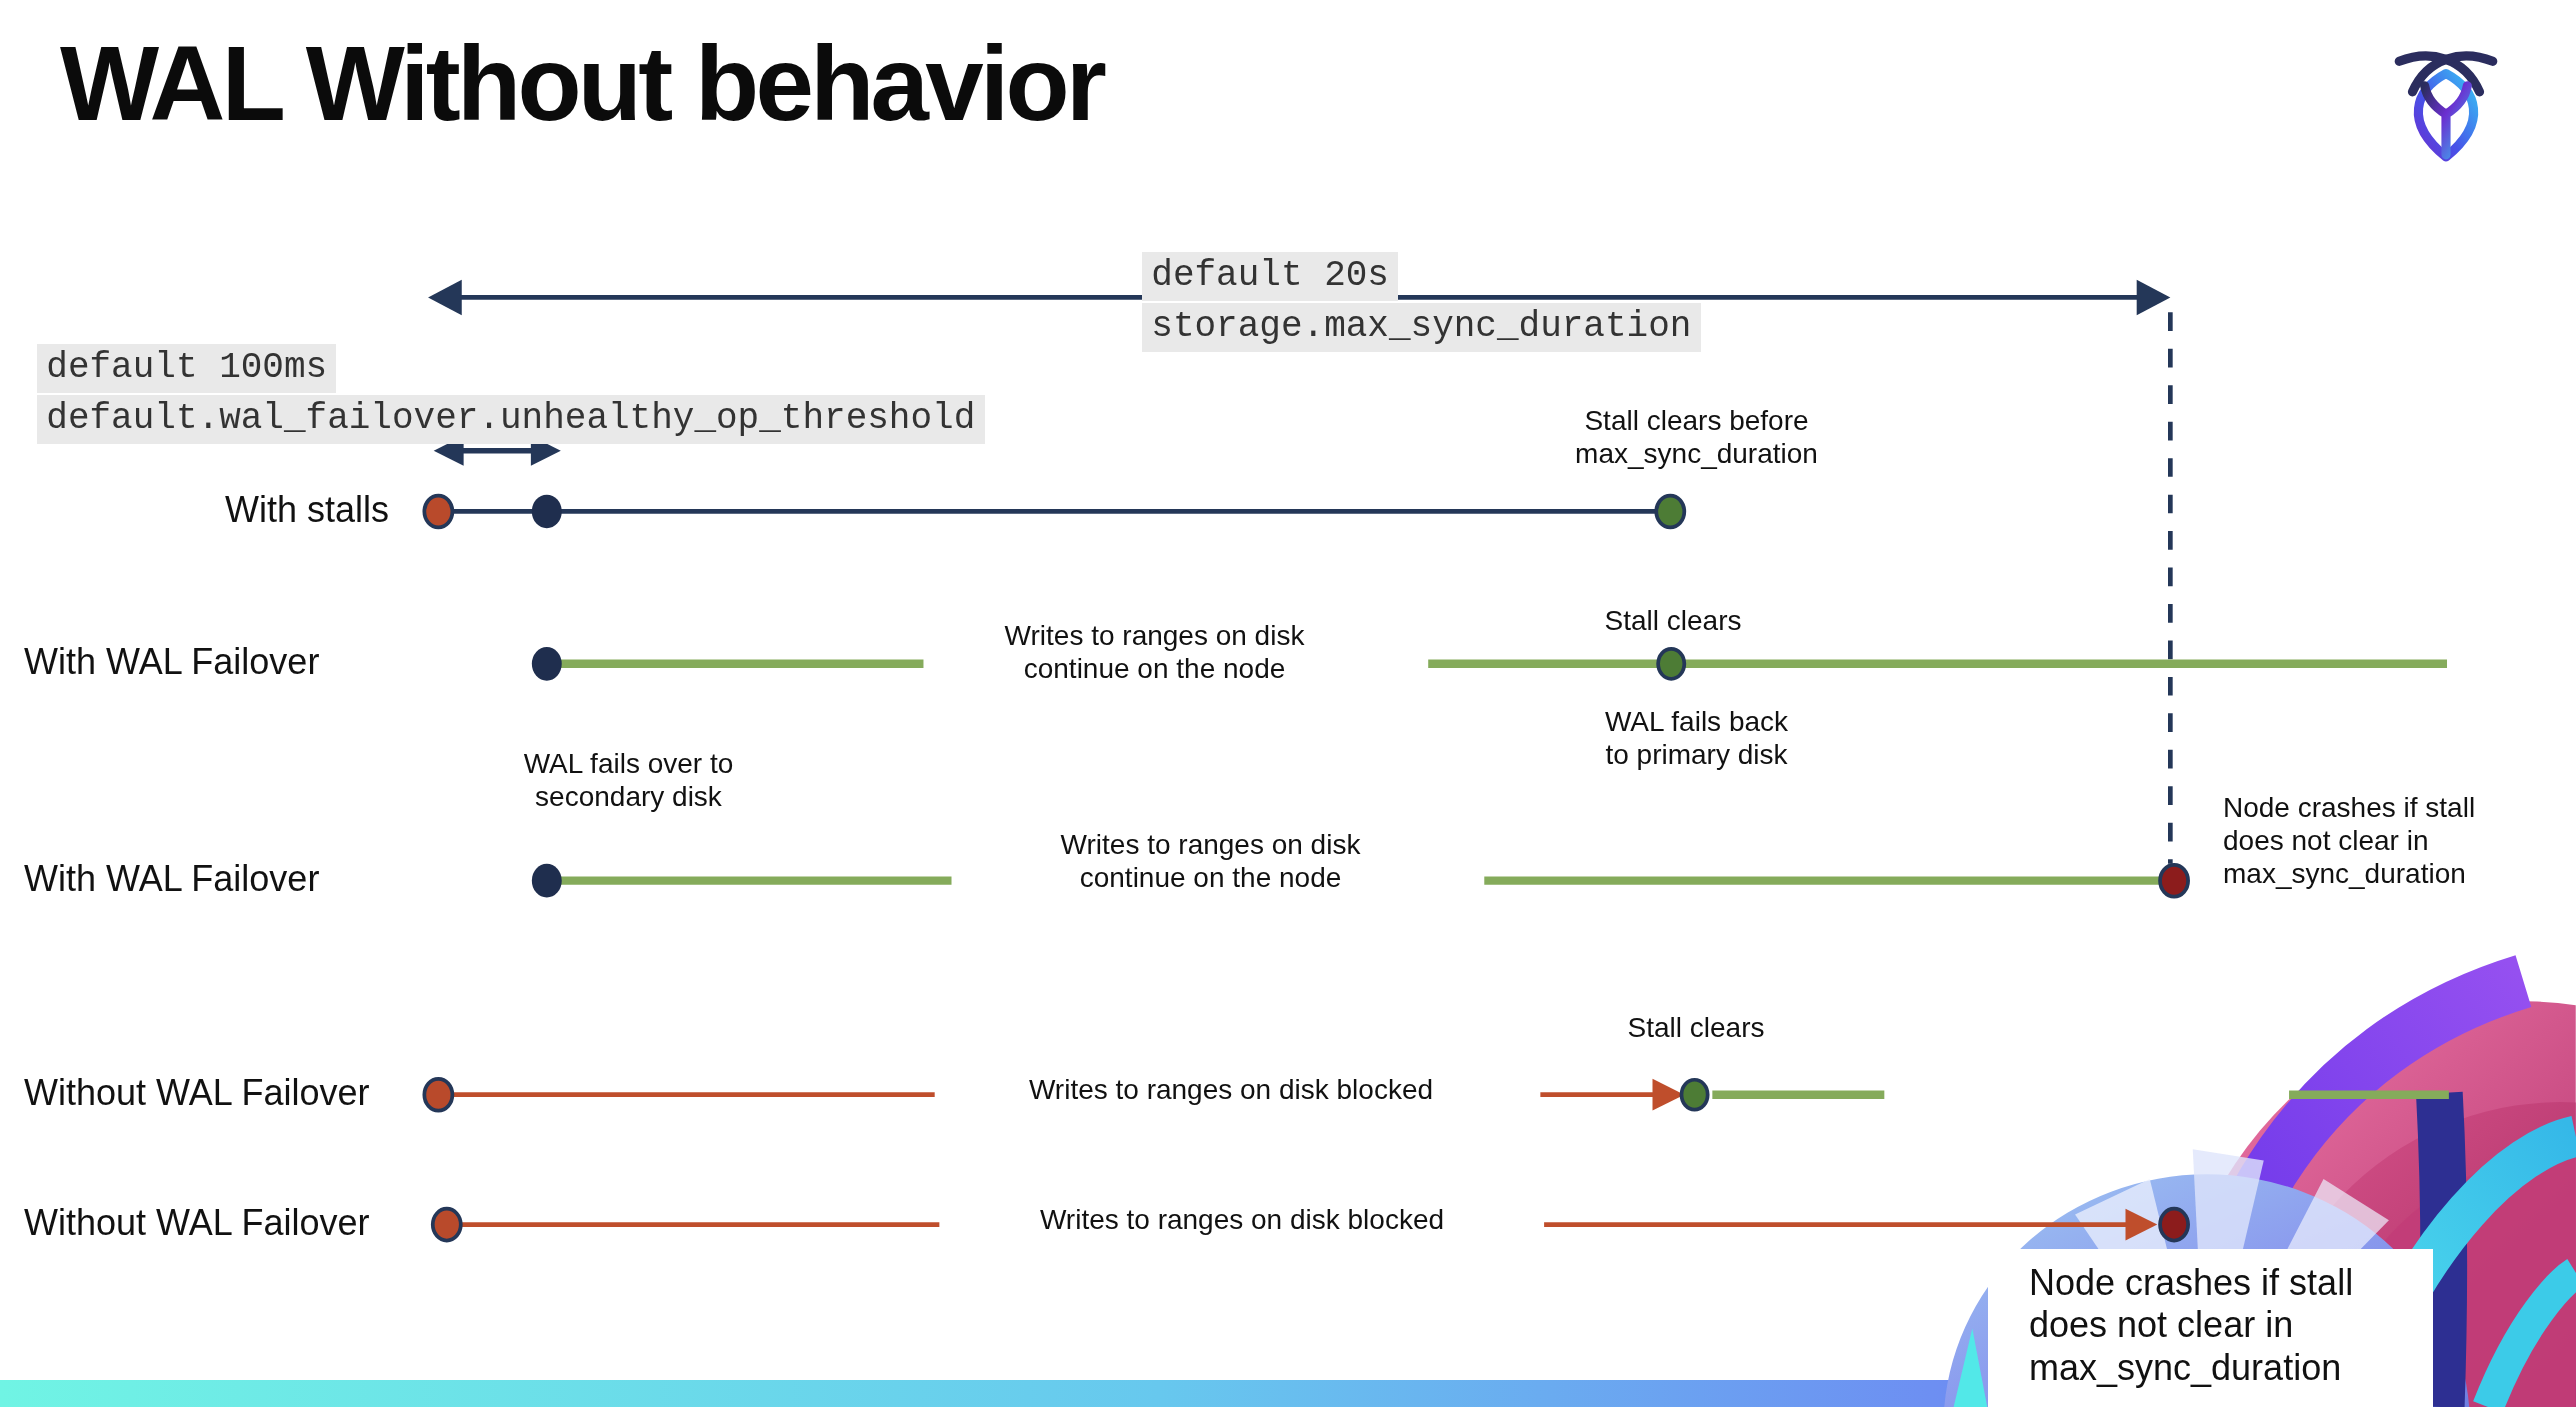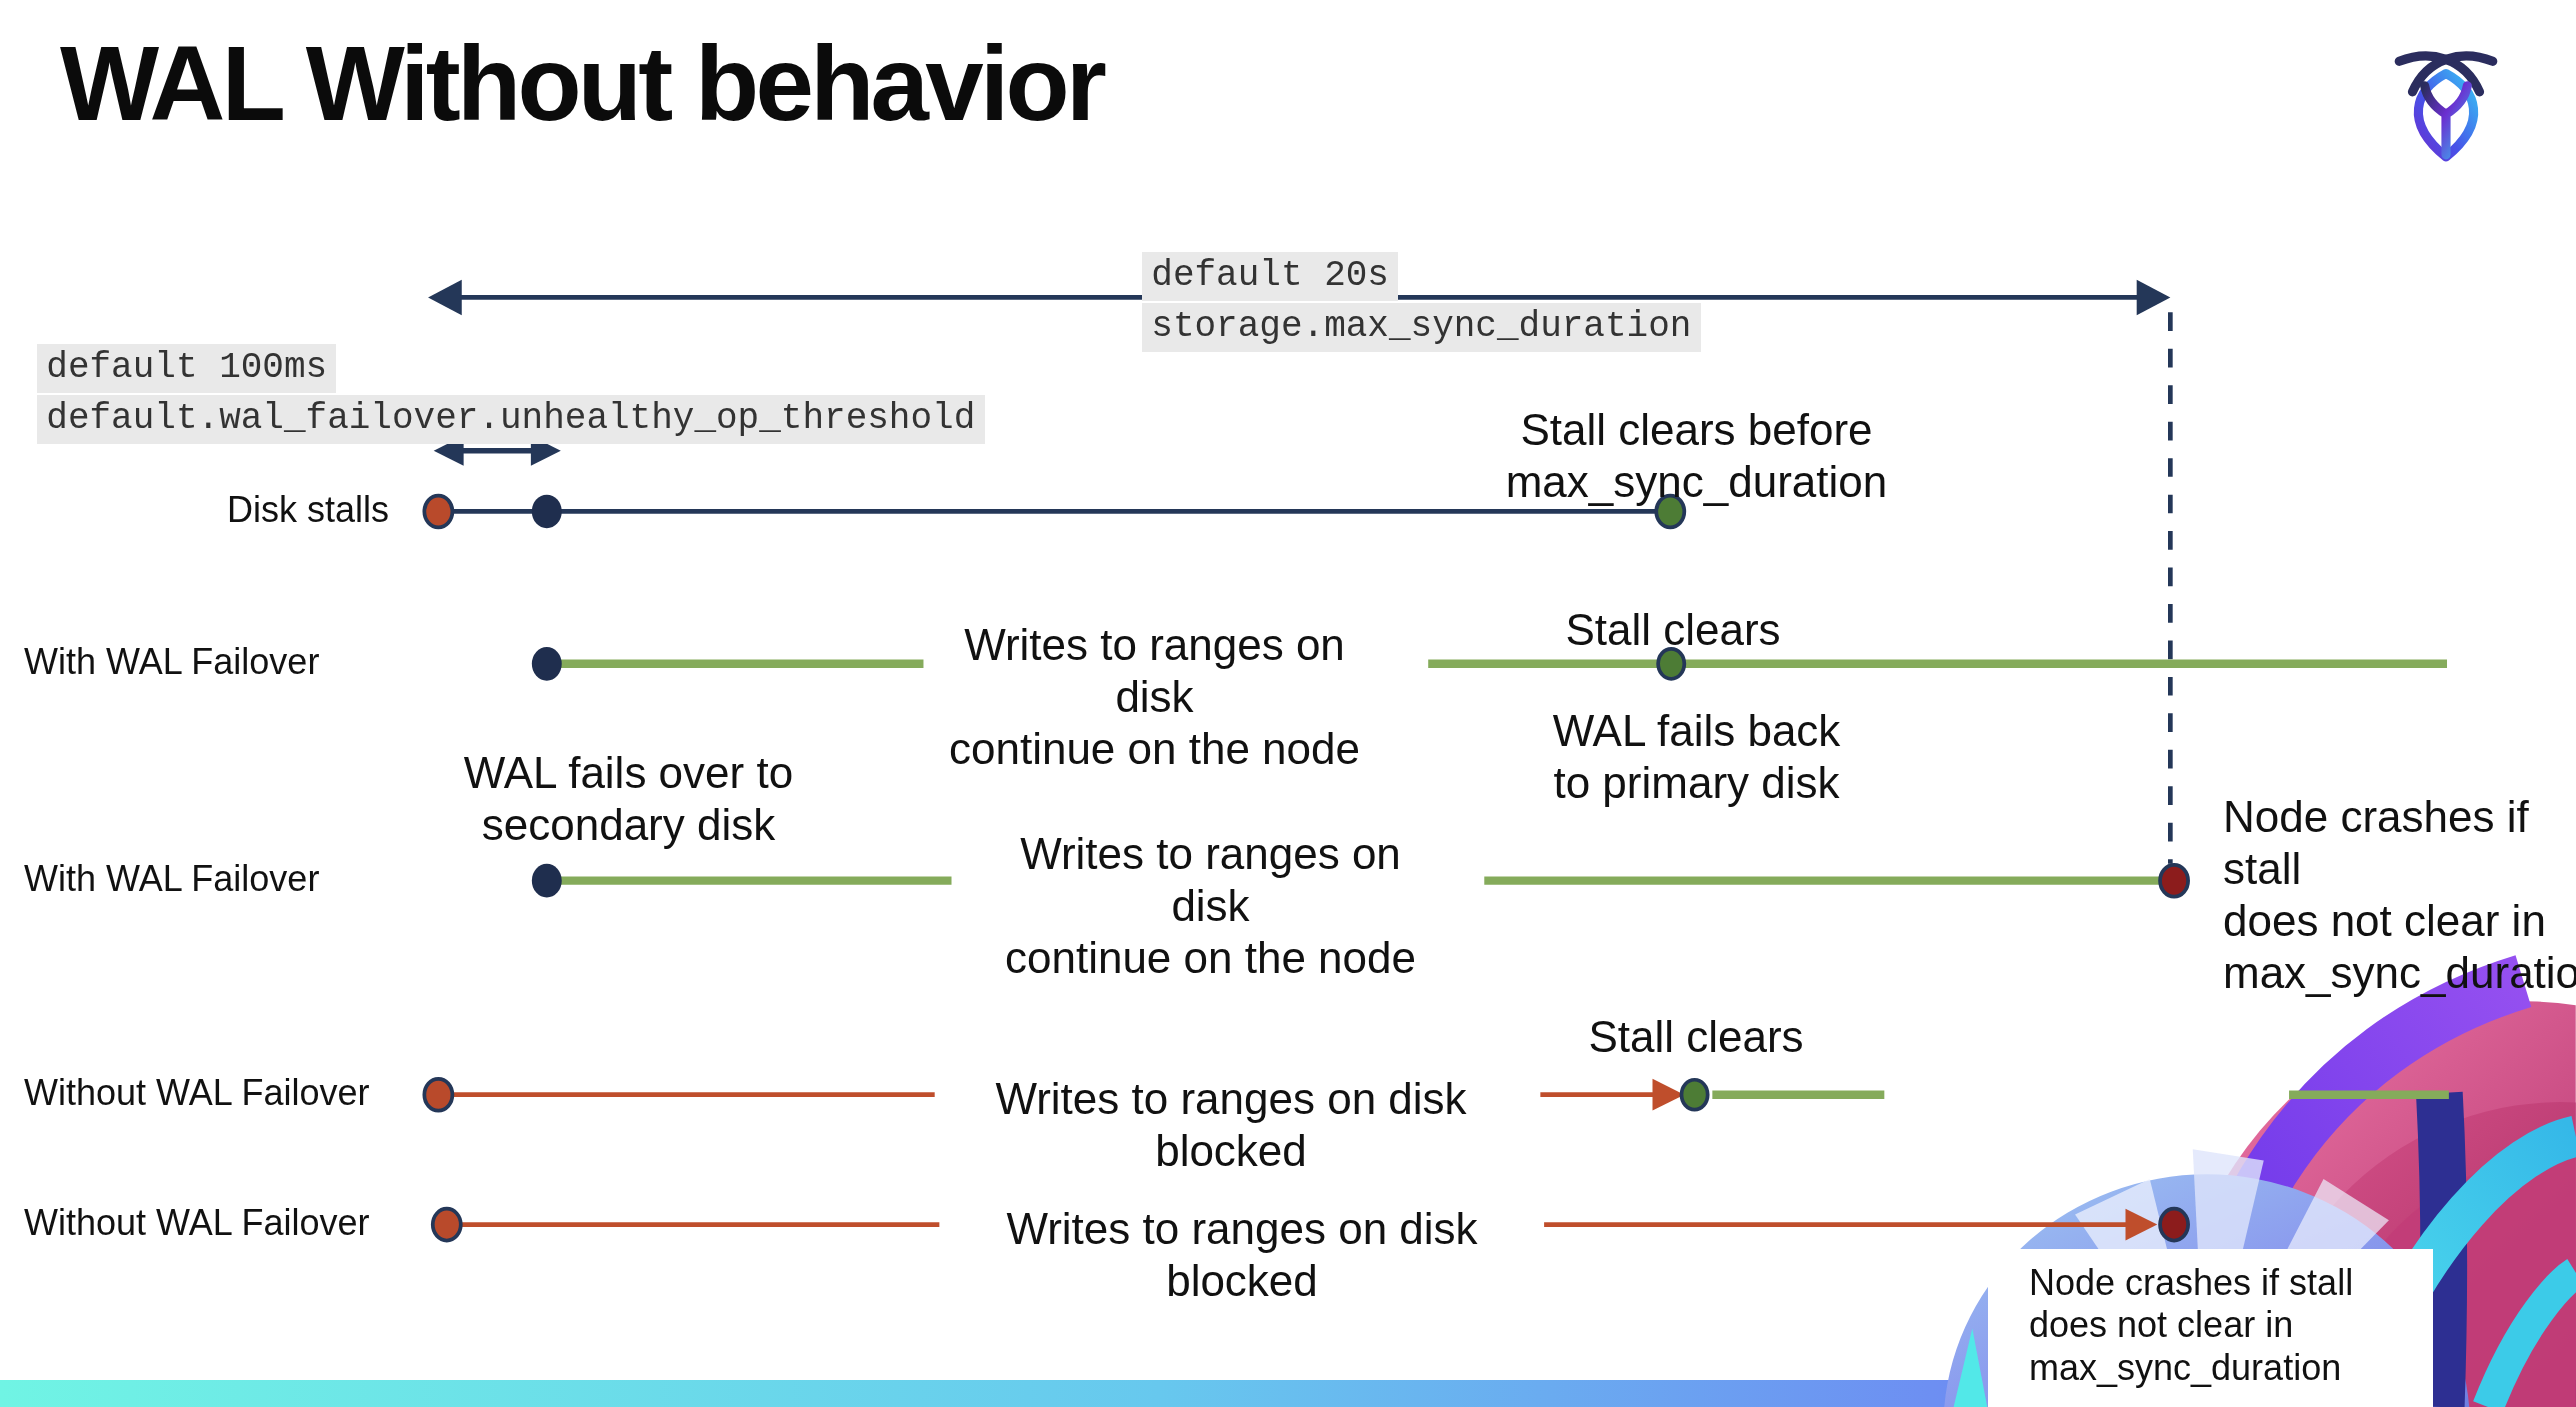--- a/index.html
+++ b/index.html
@@ -9,21 +9,21 @@
   .page-title{
     position:absolute;left:60px;top:24px;
     font-size:105px;font-weight:bold;letter-spacing:-3.7px;color:#0b0b0b;
     font-family:"Liberation Sans",sans-serif;
   }
 
   .code-label{position:absolute;z-index:5;font-family:"Liberation Mono","DejaVu Sans Mono",monospace;
     font-size:36px;color:#333;line-height:1;}
   .code-label span{display:table;background:#e9e9e9;padding:5.6px 9.3px 7.5px 9.3px;margin-bottom:1.9px;white-space:pre;}
 
-  .txt{position:absolute;z-index:5;font-size:44px;color:#111;line-height:1.18;white-space:pre-line;}
+  .txt{position:absolute;z-index:5;font-size:28px;color:#111;line-height:1.18;white-space:pre-line;}
   .txt.center{text-align:center;}
 
   .row-label{position:absolute;z-index:5;font-size:36px;color:#111;white-space:nowrap;}
 
   .layer{position:absolute;left:0;top:0;z-index:4;pointer-events:none;}
   .deco{position:absolute;left:1916px;top:925px;z-index:2;}
   .logo{position:absolute;left:2385px;top:41px;z-index:5;}
 
   .bottom-bar{position:absolute;left:0;bottom:0;width:2576px;height:28px;z-index:1;
     background:linear-gradient(90deg,#70f4e4 0%,#67c8ee 45%,#6d8ff2 75%,#6f64f5 100%);}
@@ -148,21 +148,21 @@
 
   <div class="code-label" style="left:1142px;top:252px;">
     <span>default 20s</span>
     <span>storage.max_sync_duration</span>
   </div>
   <div class="code-label" style="left:37px;top:344px;">
     <span>default 100ms</span>
     <span>default.wal_failover.unhealthy_op_threshold</span>
   </div>
 
-  <div class="row-label right" style="left:159px;top:489px;width:230px;text-align:right;">Disk stalls</div>
+  <div class="row-label right" style="left:159px;top:489px;width:230px;text-align:right;">With stalls</div>
   <div class="row-label" style="left:24px;top:641px;">With WAL Failover</div>
   <div class="row-label" style="left:24px;top:858px;">With WAL Failover</div>
   <div class="row-label" style="left:24px;top:1072px;">Without WAL Failover</div>
   <div class="row-label" style="left:24px;top:1202px;">Without WAL Failover</div>
 
   <div class="txt center" style="left:1491px;top:404px;width:411px;">Stall clears before
 max_sync_duration</div>
   <div class="txt center" style="left:432px;top:735px;width:393px;margin-top:12px;">WAL fails over to
 secondary disk</div>
   <div class="txt center" style="left:944px;top:619px;width:421px;">Writes to ranges on disk

